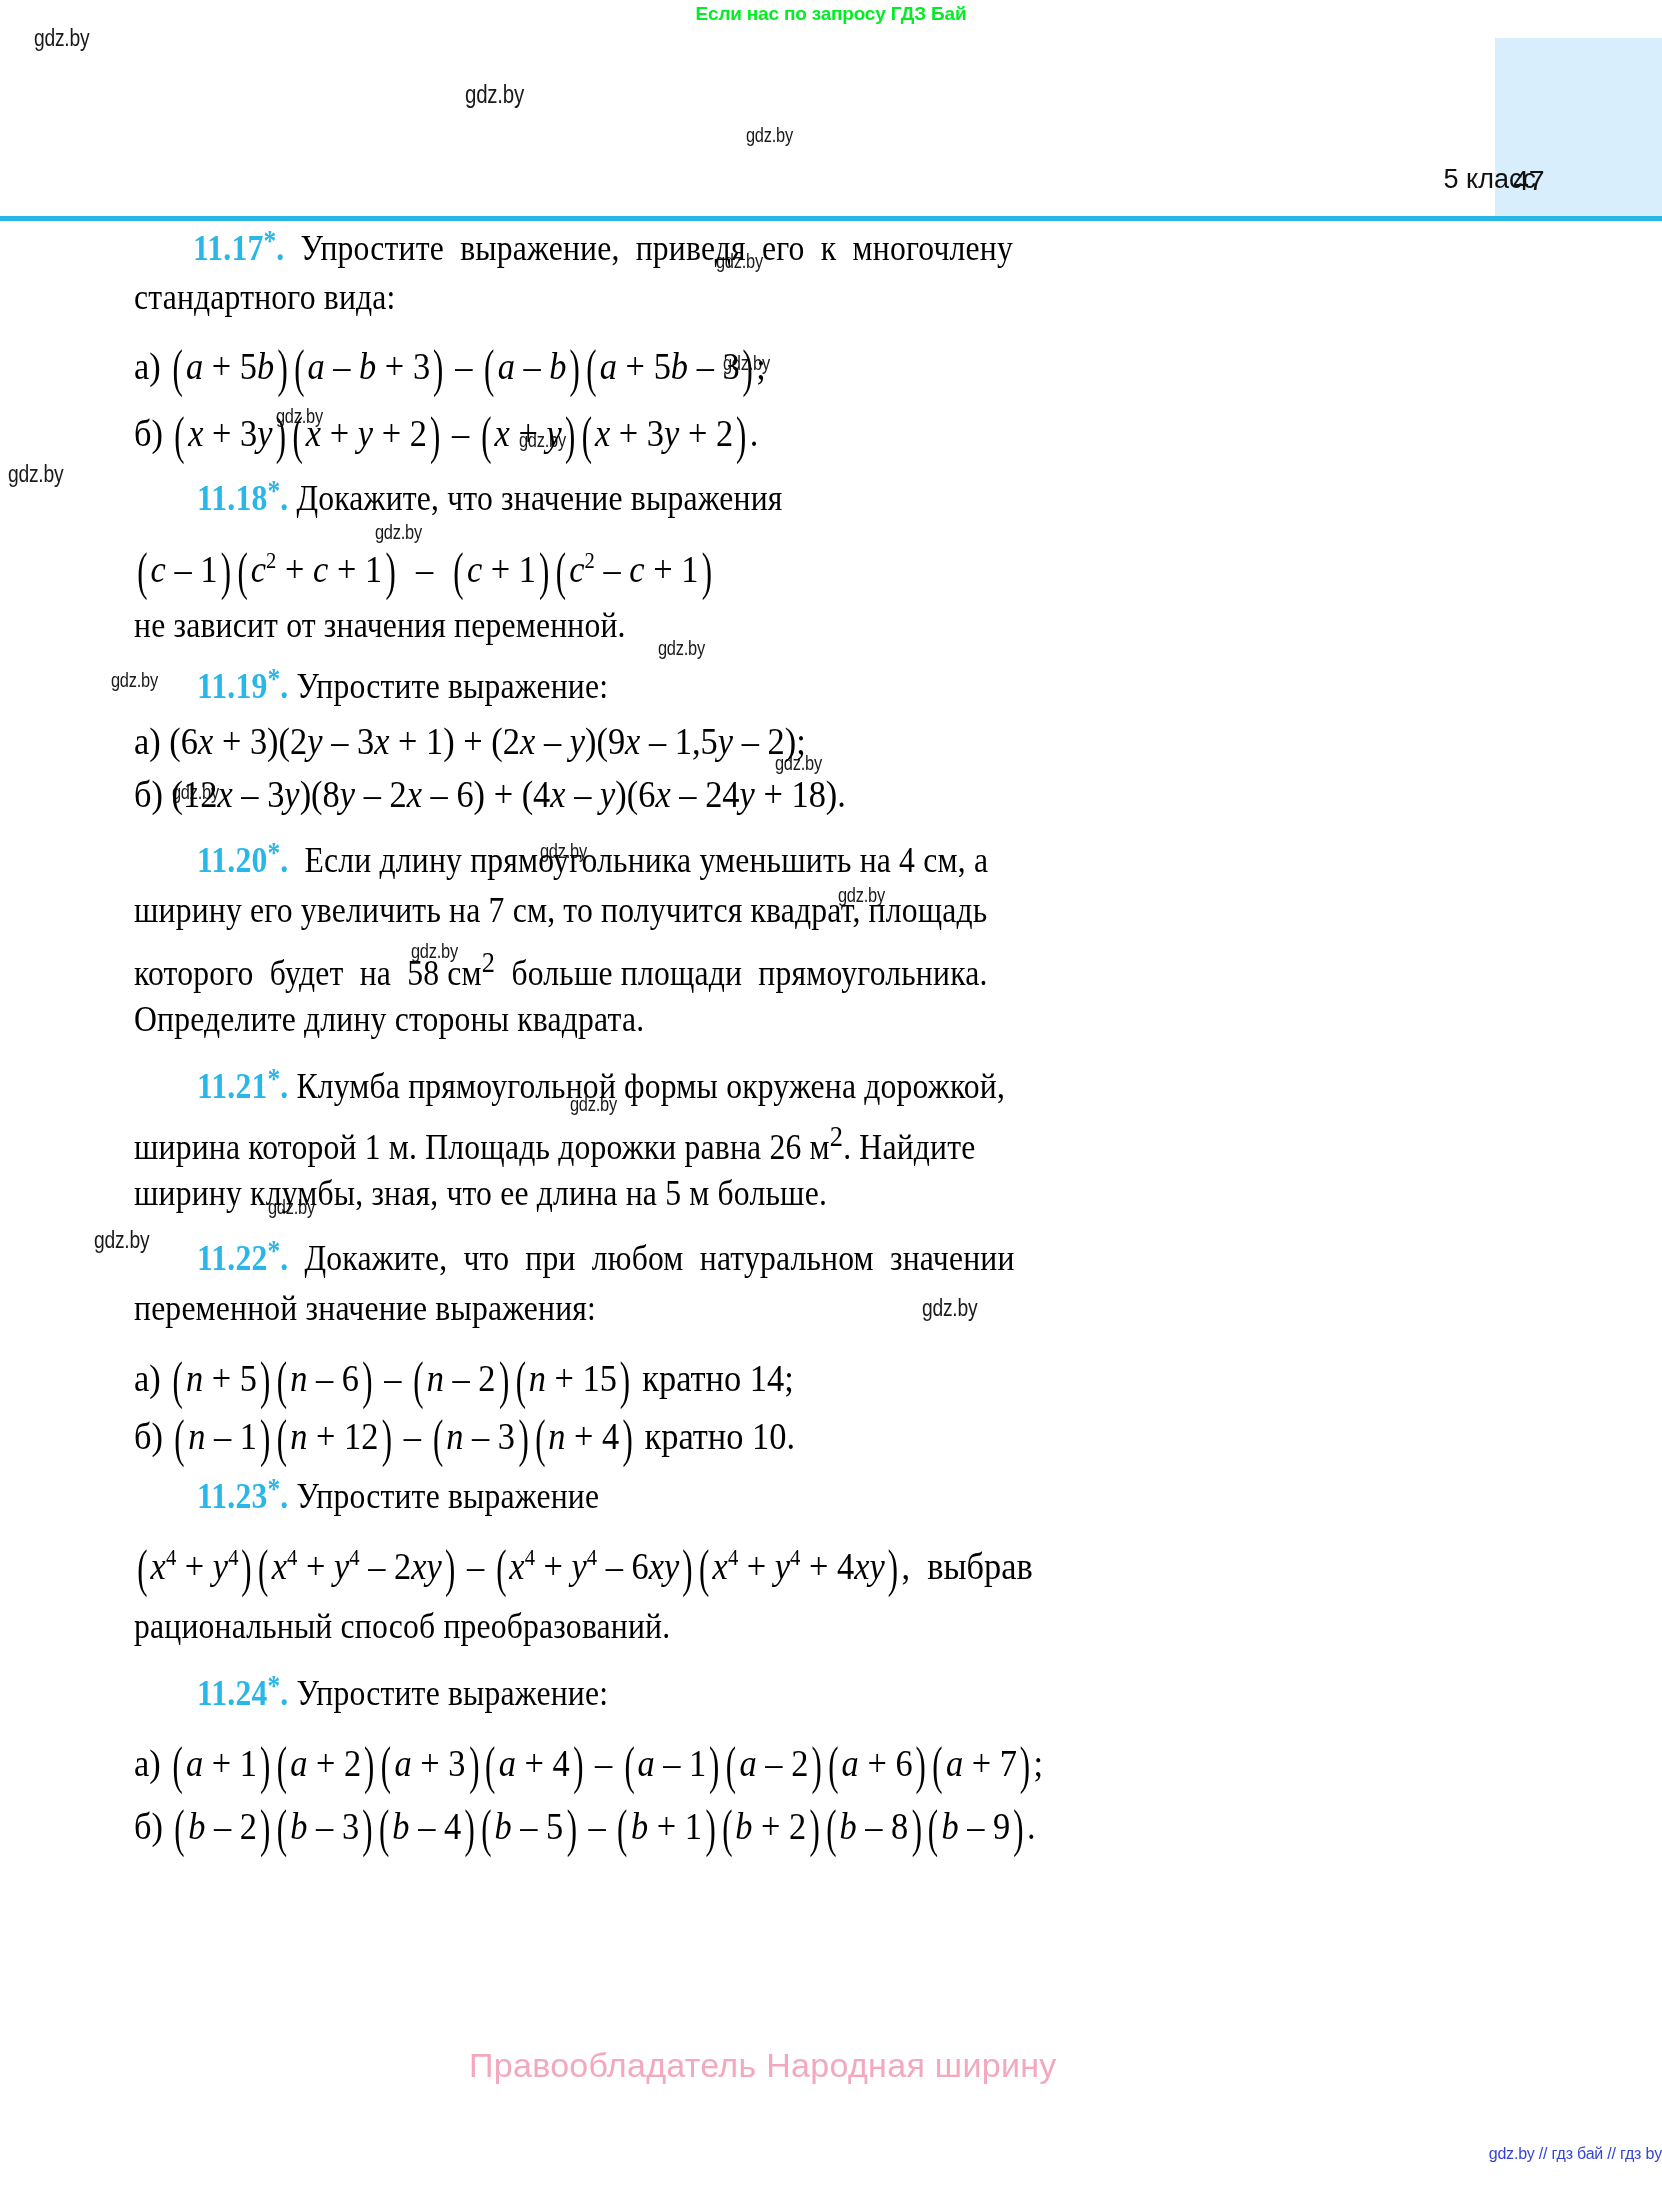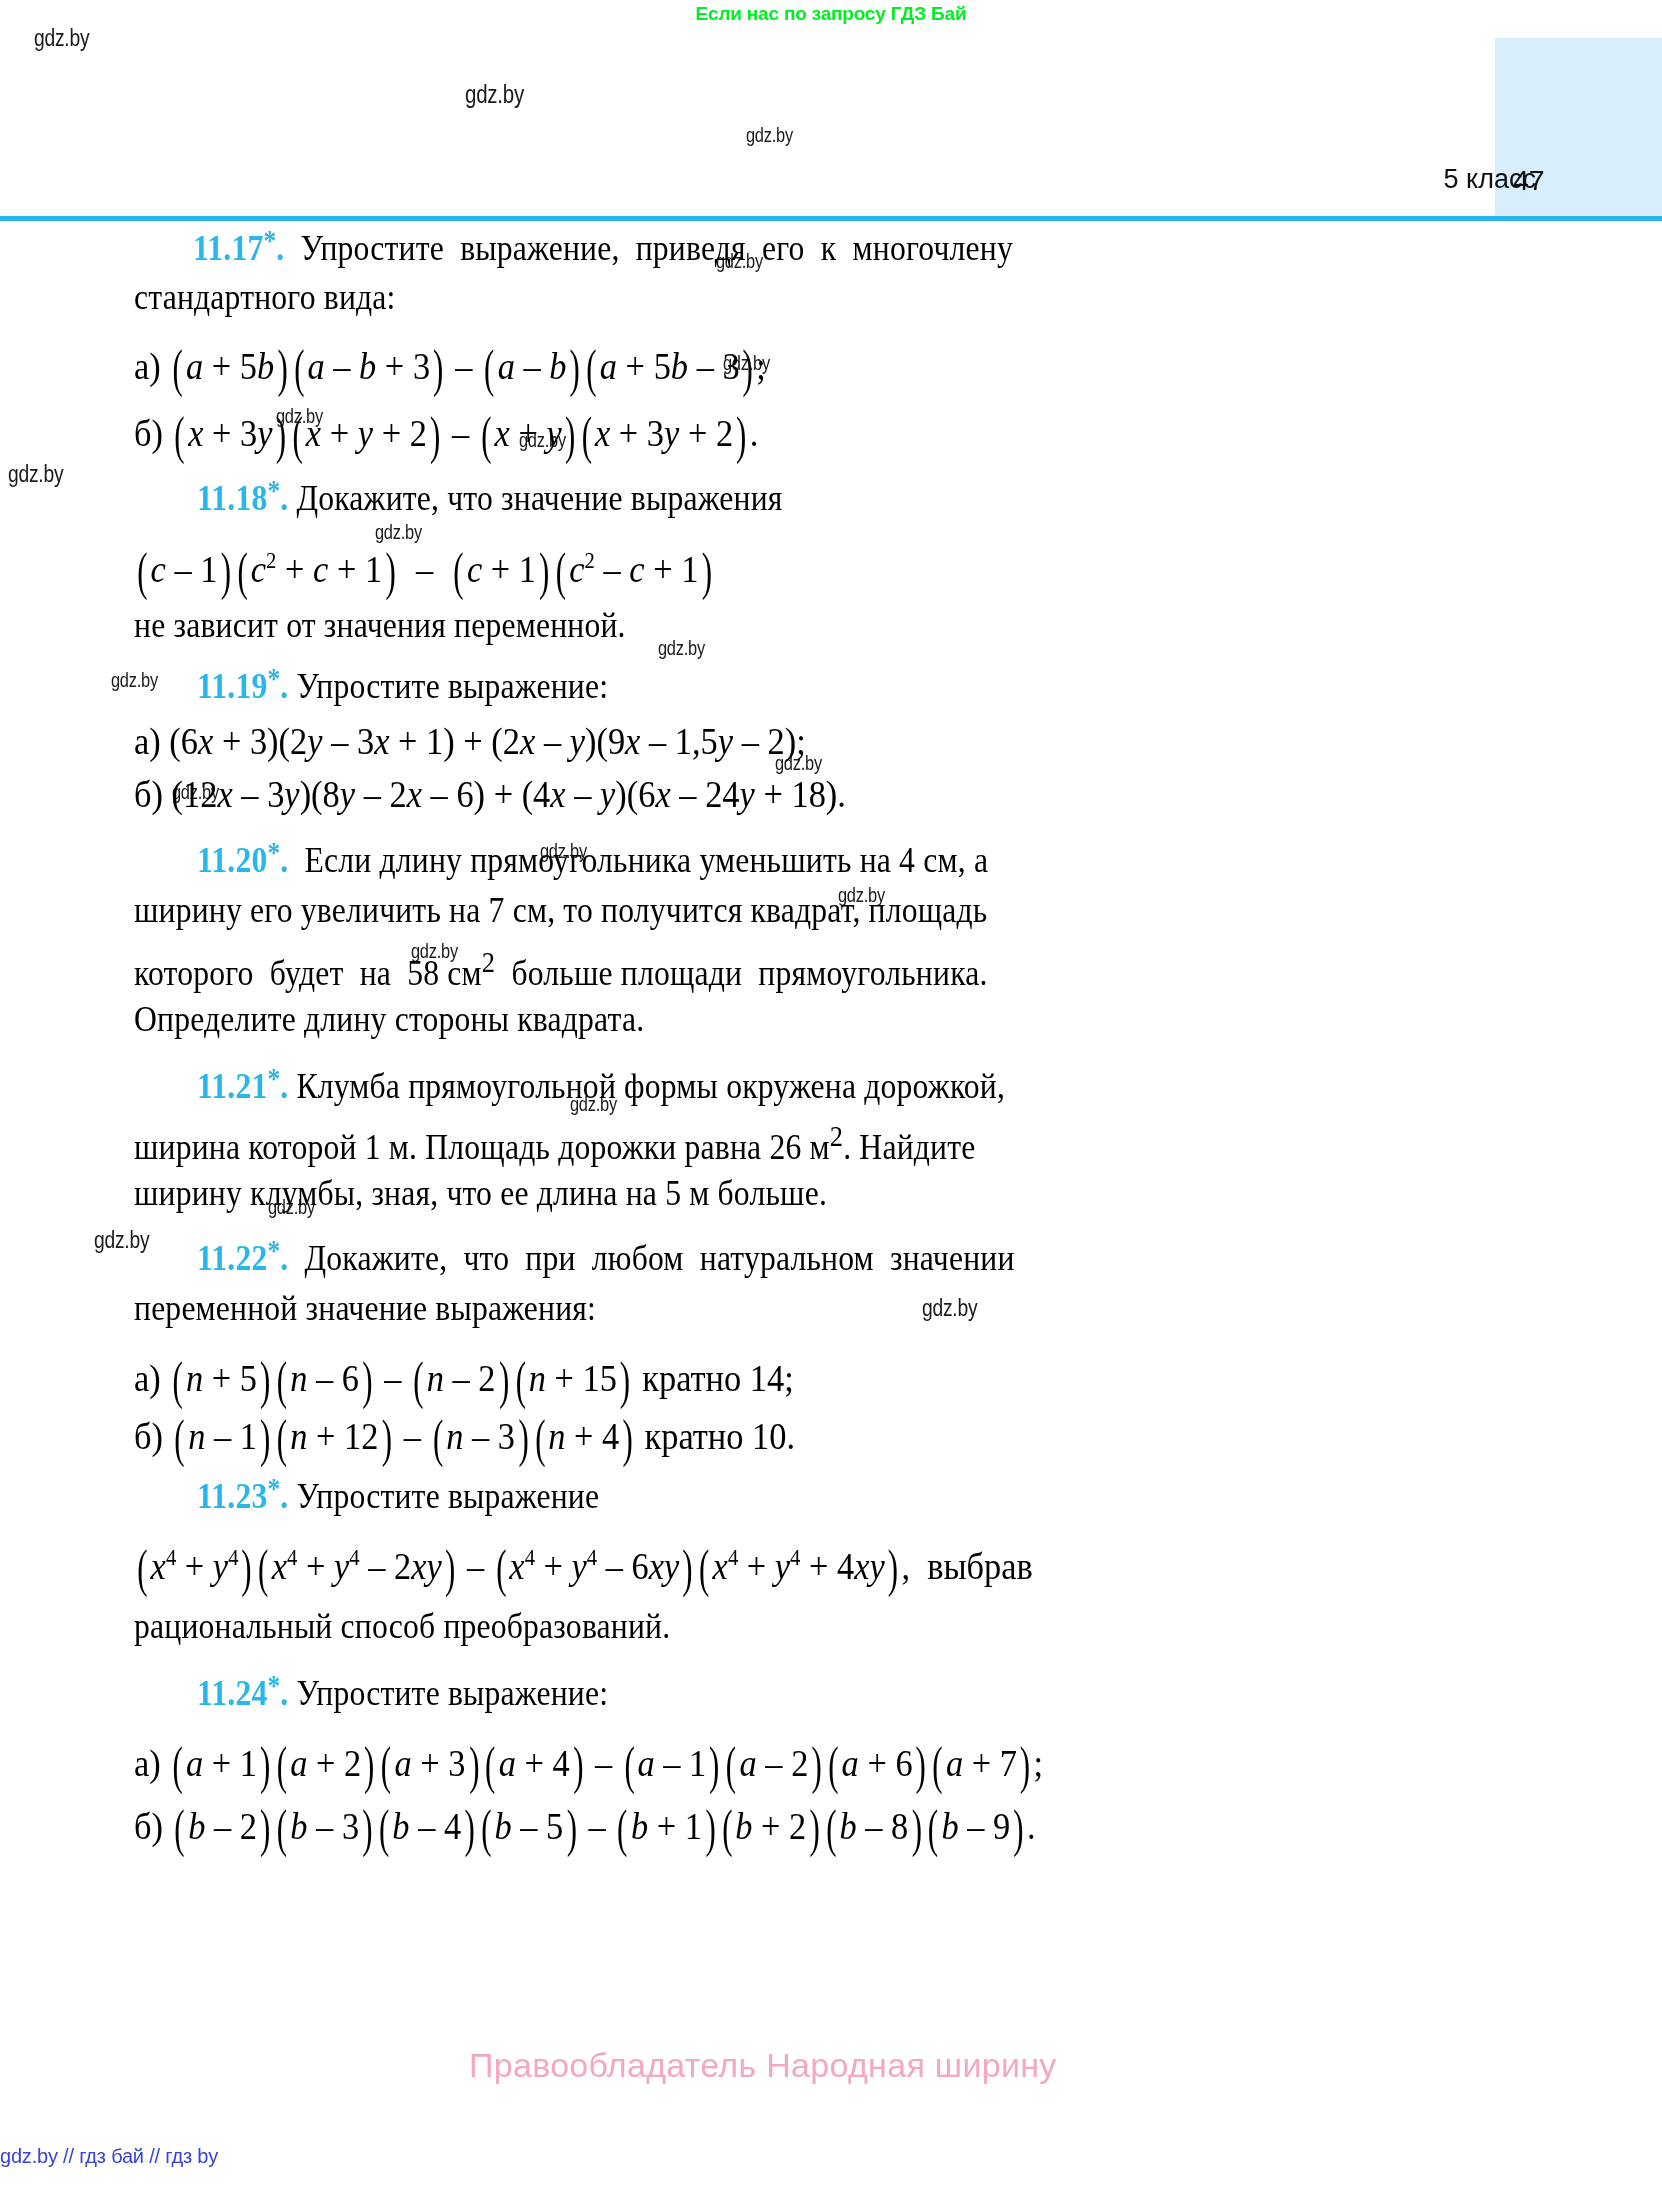--- a/index.html
+++ b/index.html
@@ -136,23 +136,23 @@
     font-size: 34px;
     color: #f4a8bd;
     white-space: nowrap;
     letter-spacing: 0.3px;
   }
   .footer-links {
     position: absolute;
     left: 0;
     top: 2145px;
     width: 1662px;
-    text-align: left;
-    font-family: "Liberation Sans", sans-serif;
-    font-size: 20px;
+    text-align: right;
+    font-family: "Liberation Sans", sans-serif;
+    font-size: 16px;
     color: #3645d8;
     letter-spacing: -0.2px;
   }
 </style>
 </head>
 <body>
 
 <div class="page-badge"></div>
 
 <div class="promo-banner">Если нас по запросу ГДЗ Бай</div>

